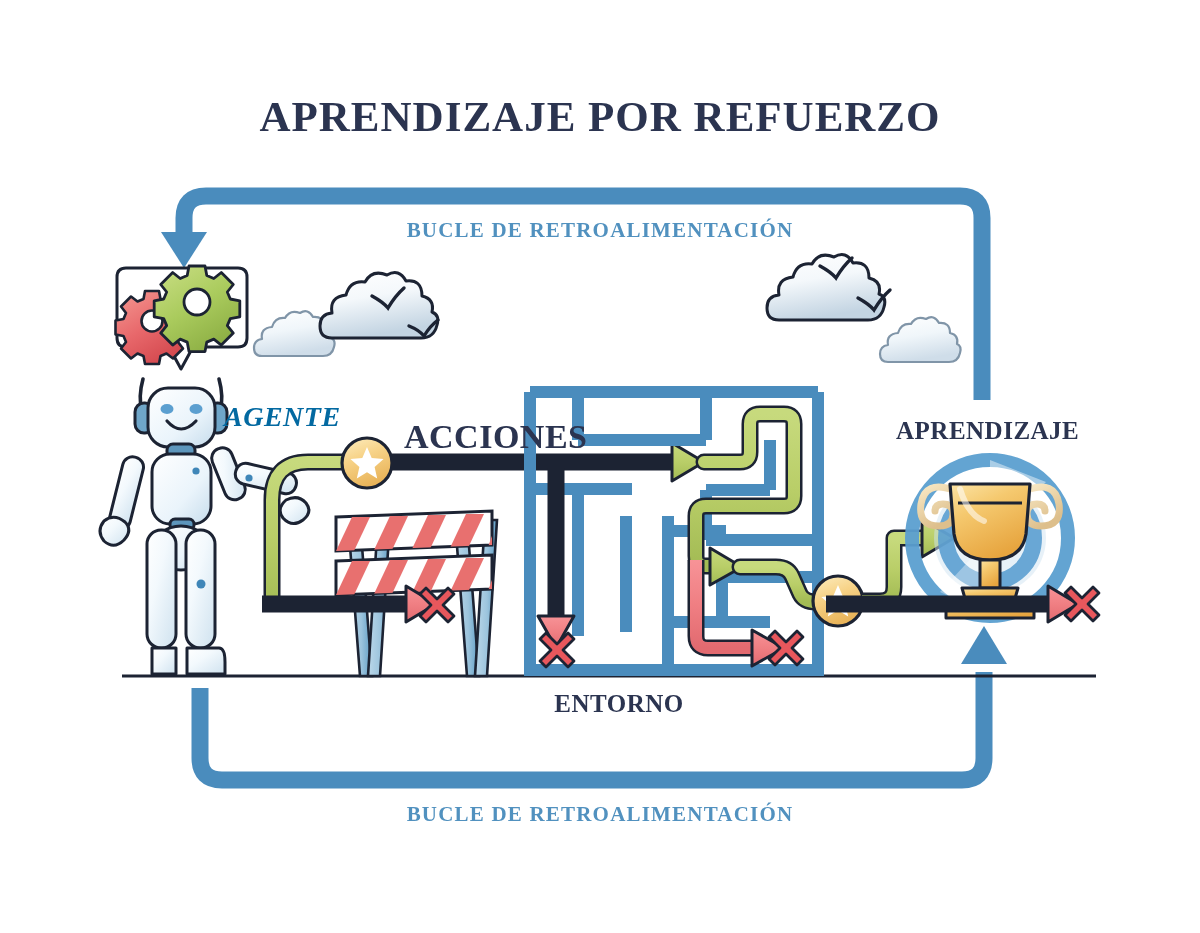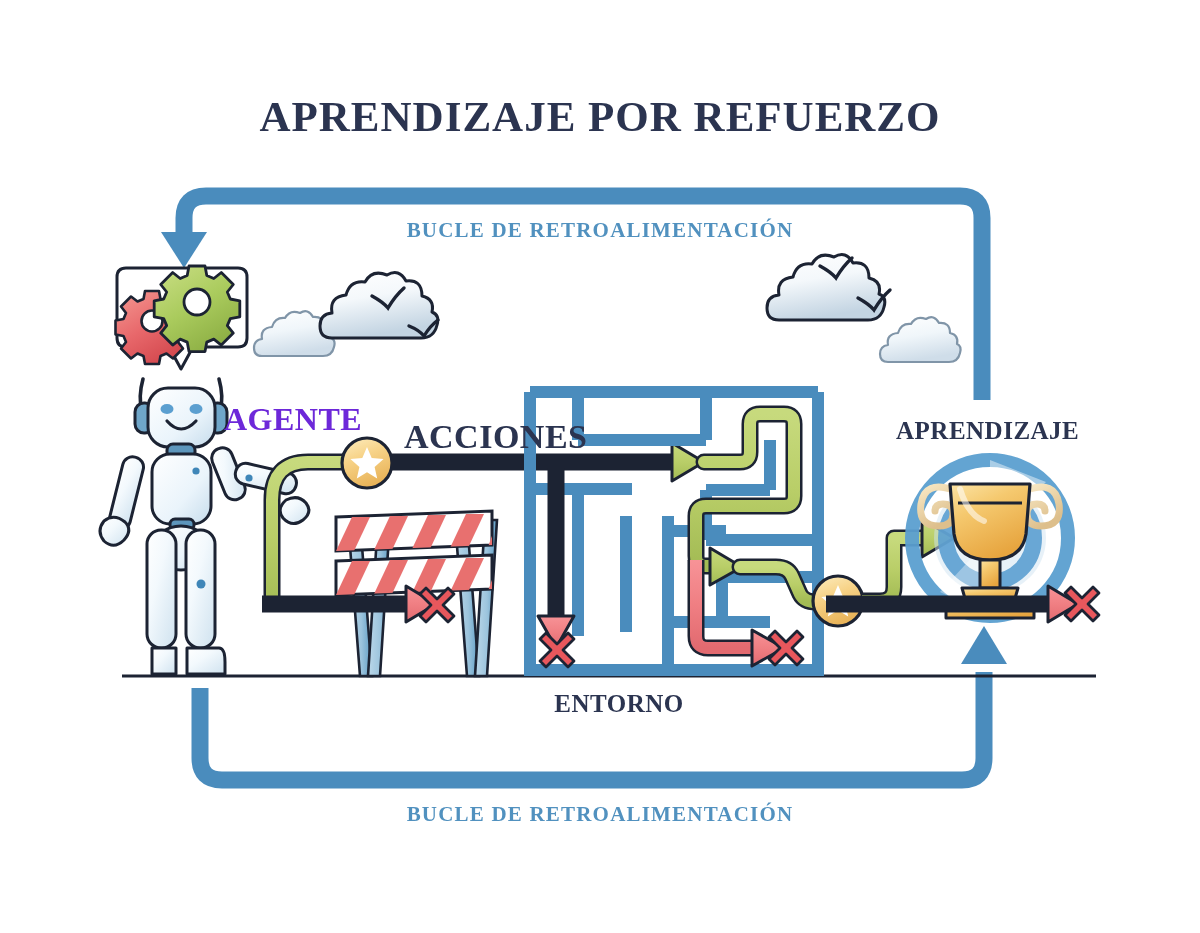--- a/index.html
+++ b/index.html
@@ -55,22 +55,23 @@
     left: 0;
     width: 1200px;
     text-align: center;
     font-size: 21px;
     color: #5191bf;
     letter-spacing: 1.2px;
   }
   #agent-label {
     top: 401px;
     left: 224px;
-    font-size: 32px;
-    color: #6d28d9;
+    font-size: 28px;
+    color: #0369a1;
+    font-style: italic;
   }
   #actions-label {
     top: 418px;
     left: 404px;
     font-size: 34px;
     color: #2b3450;
   }
   #rewards-label {
     top: 417px;
     left: 896px;

